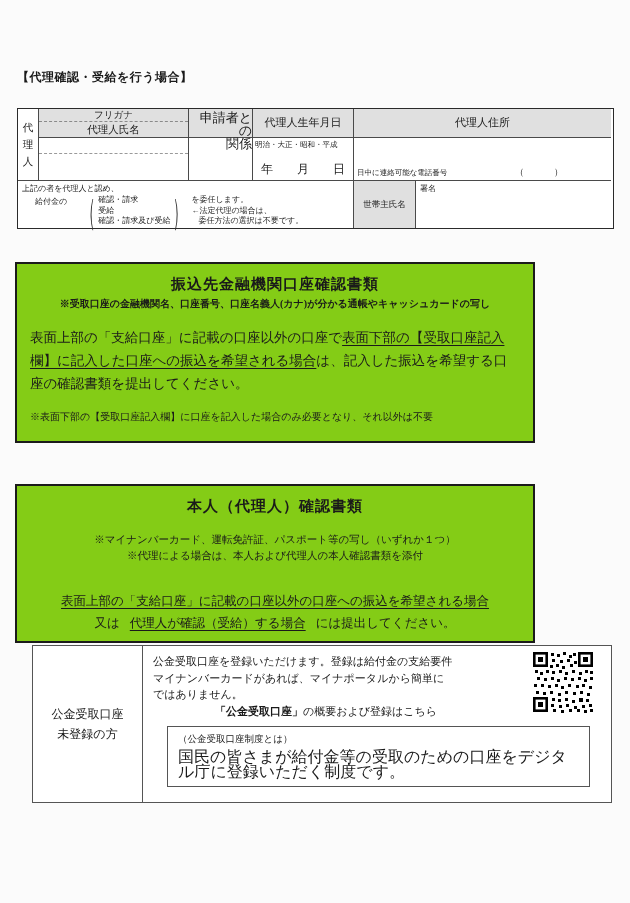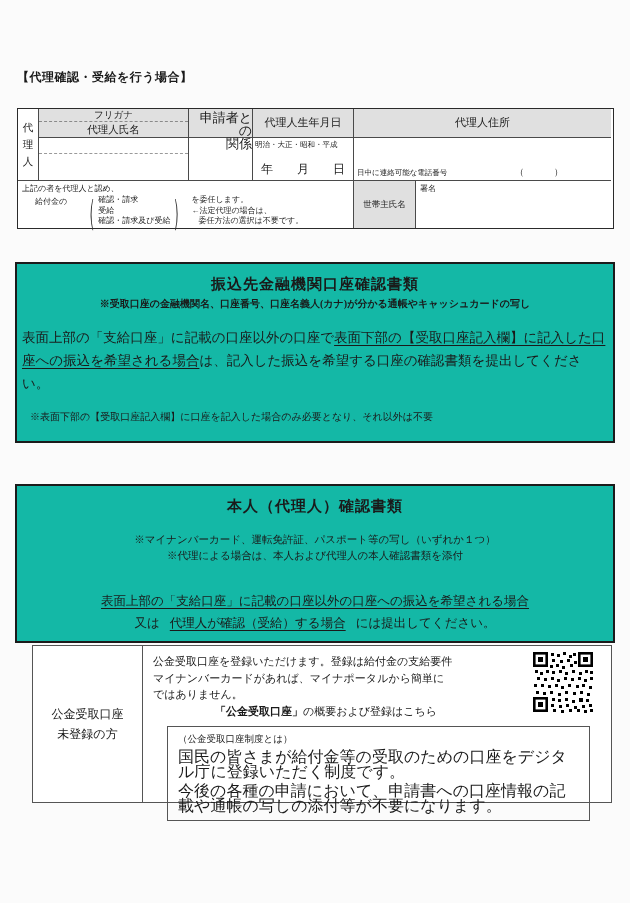--- a/index.html
+++ b/index.html
@@ -39,26 +39,26 @@
   .brace { align-self:center; font-size:11px; transform:scaleY(3.3) scaleX(1.2); font-weight:300; color:#333; }
   .brace.l { margin:0 4px 0 16px; } .brace.r { margin:0 6px 0 4px; }
   .opts div { line-height:10.5px; }
   .deleg-right { margin-left:0; }
   .deleg-right div { line-height:10.5px; }
   .deleg-right .indent { padding-left:7px; }
   .c-house { grid-column:5; grid-row:3; border-bottom:none; display:flex; align-items:center; justify-content:center; font-size:8.5px; }
   .c-sign { grid-column:6; grid-row:3; border:none; font-size:8px; padding:2px 4px; }
 
   
-  .bigbox { position:absolute; left:15px; width:600px; border:2px solid #1b1b1b; background:#14b8a6; }
+  .bigbox { position:absolute; left:15px; width:520px; border:2px solid #1b1b1b; background:#84cc16; }
   .box2 { top:262px; height:181px; }
   .box3 { top:484px; height:159px; }
   .bx-title { text-align:center; font-weight:bold; font-size:15px; margin-top:11px; letter-spacing:1px; }
   .b2-note { text-align:center; font-size:10px; margin-top:3px;font-weight:bold; }
-  .b2-body { margin:15px 5px 0; font-size:13.5px; line-height:23px; }
+  .b2-body { margin:15px 13px 0; font-size:13.5px; line-height:23px; }
   .b2-foot { margin:15px 13px 0; font-size:10px; }
   u, .ul { text-decoration:underline; text-underline-offset:3px; }
   .b3-notes { margin-top:16px; text-align:center; font-size:10.5px; line-height:16px; }
   .b3-conds { margin-top:26px; text-align:center; font-size:12.5px; line-height:22px; }
   .b3-gap { display:inline-block; width:10px; }
 
   
   .box4 { position:absolute; left:32px; top:645px; width:580px; height:158px; border:1px solid #555; background:#fff; display:flex; }
   .b4-left { width:110px; border-right:1px solid #555; display:flex; flex-direction:column; align-items:center; justify-content:center; font-size:12px; line-height:20px; }
   .b4-right { flex:1; position:relative; padding-top:7px; }
@@ -190,18 +190,17 @@
             M2 33h3v3h-3z M9 33h3v3h-3z M16 34h3v3h-3z M23 33h3v3h-3z M29 35h3v3h-3z M36 33h3v3h-3z M44 34h3v3h-3z M50 33h3v3h-3z M57 35h3v3h-3z
             M4 40h3v3h-3z M11 41h3v3h-3z M18 40h3v3h-3z M26 42h3v3h-3z M33 40h3v3h-3z M41 41h3v3h-3z M48 40h3v3h-3z M55 42h3v3h-3z
             M20 47h3v3h-3z M26 48h3v3h-3z M33 47h3v3h-3z M40 49h3v3h-3z M47 47h4v4h-4z M54 48h3v3h-3z
             M19 53h3v3h-3z M27 54h3v3h-3z M34 53h3v3h-3z M42 55h3v3h-3z M50 54h3v3h-3z M57 53h3v3h-3z
             M21 58h3v3h-3z M29 59h3v3h-3z M37 58h3v3h-3z M45 58h3v3h-3z M52 59h3v3h-3z M58 58h3v3h-3z"></path>
         </svg>
       </div>
       <div class="b4-inner">
         <div class="b4-inner-h">（公金受取口座制度とは）</div>
         <div class="b4-inner-p">国民の皆さまが給付金等の受取のための口座をデジタル庁に登録いただく制度です。</div>
-        <div class="b4-inner-p">今後の各種の申請において、申請書への口座情報の記載や通帳の写しの添付等が不要になります。</div>
       </div>
     </div>
   </div>
 
 </div>
 
 </body></html>

